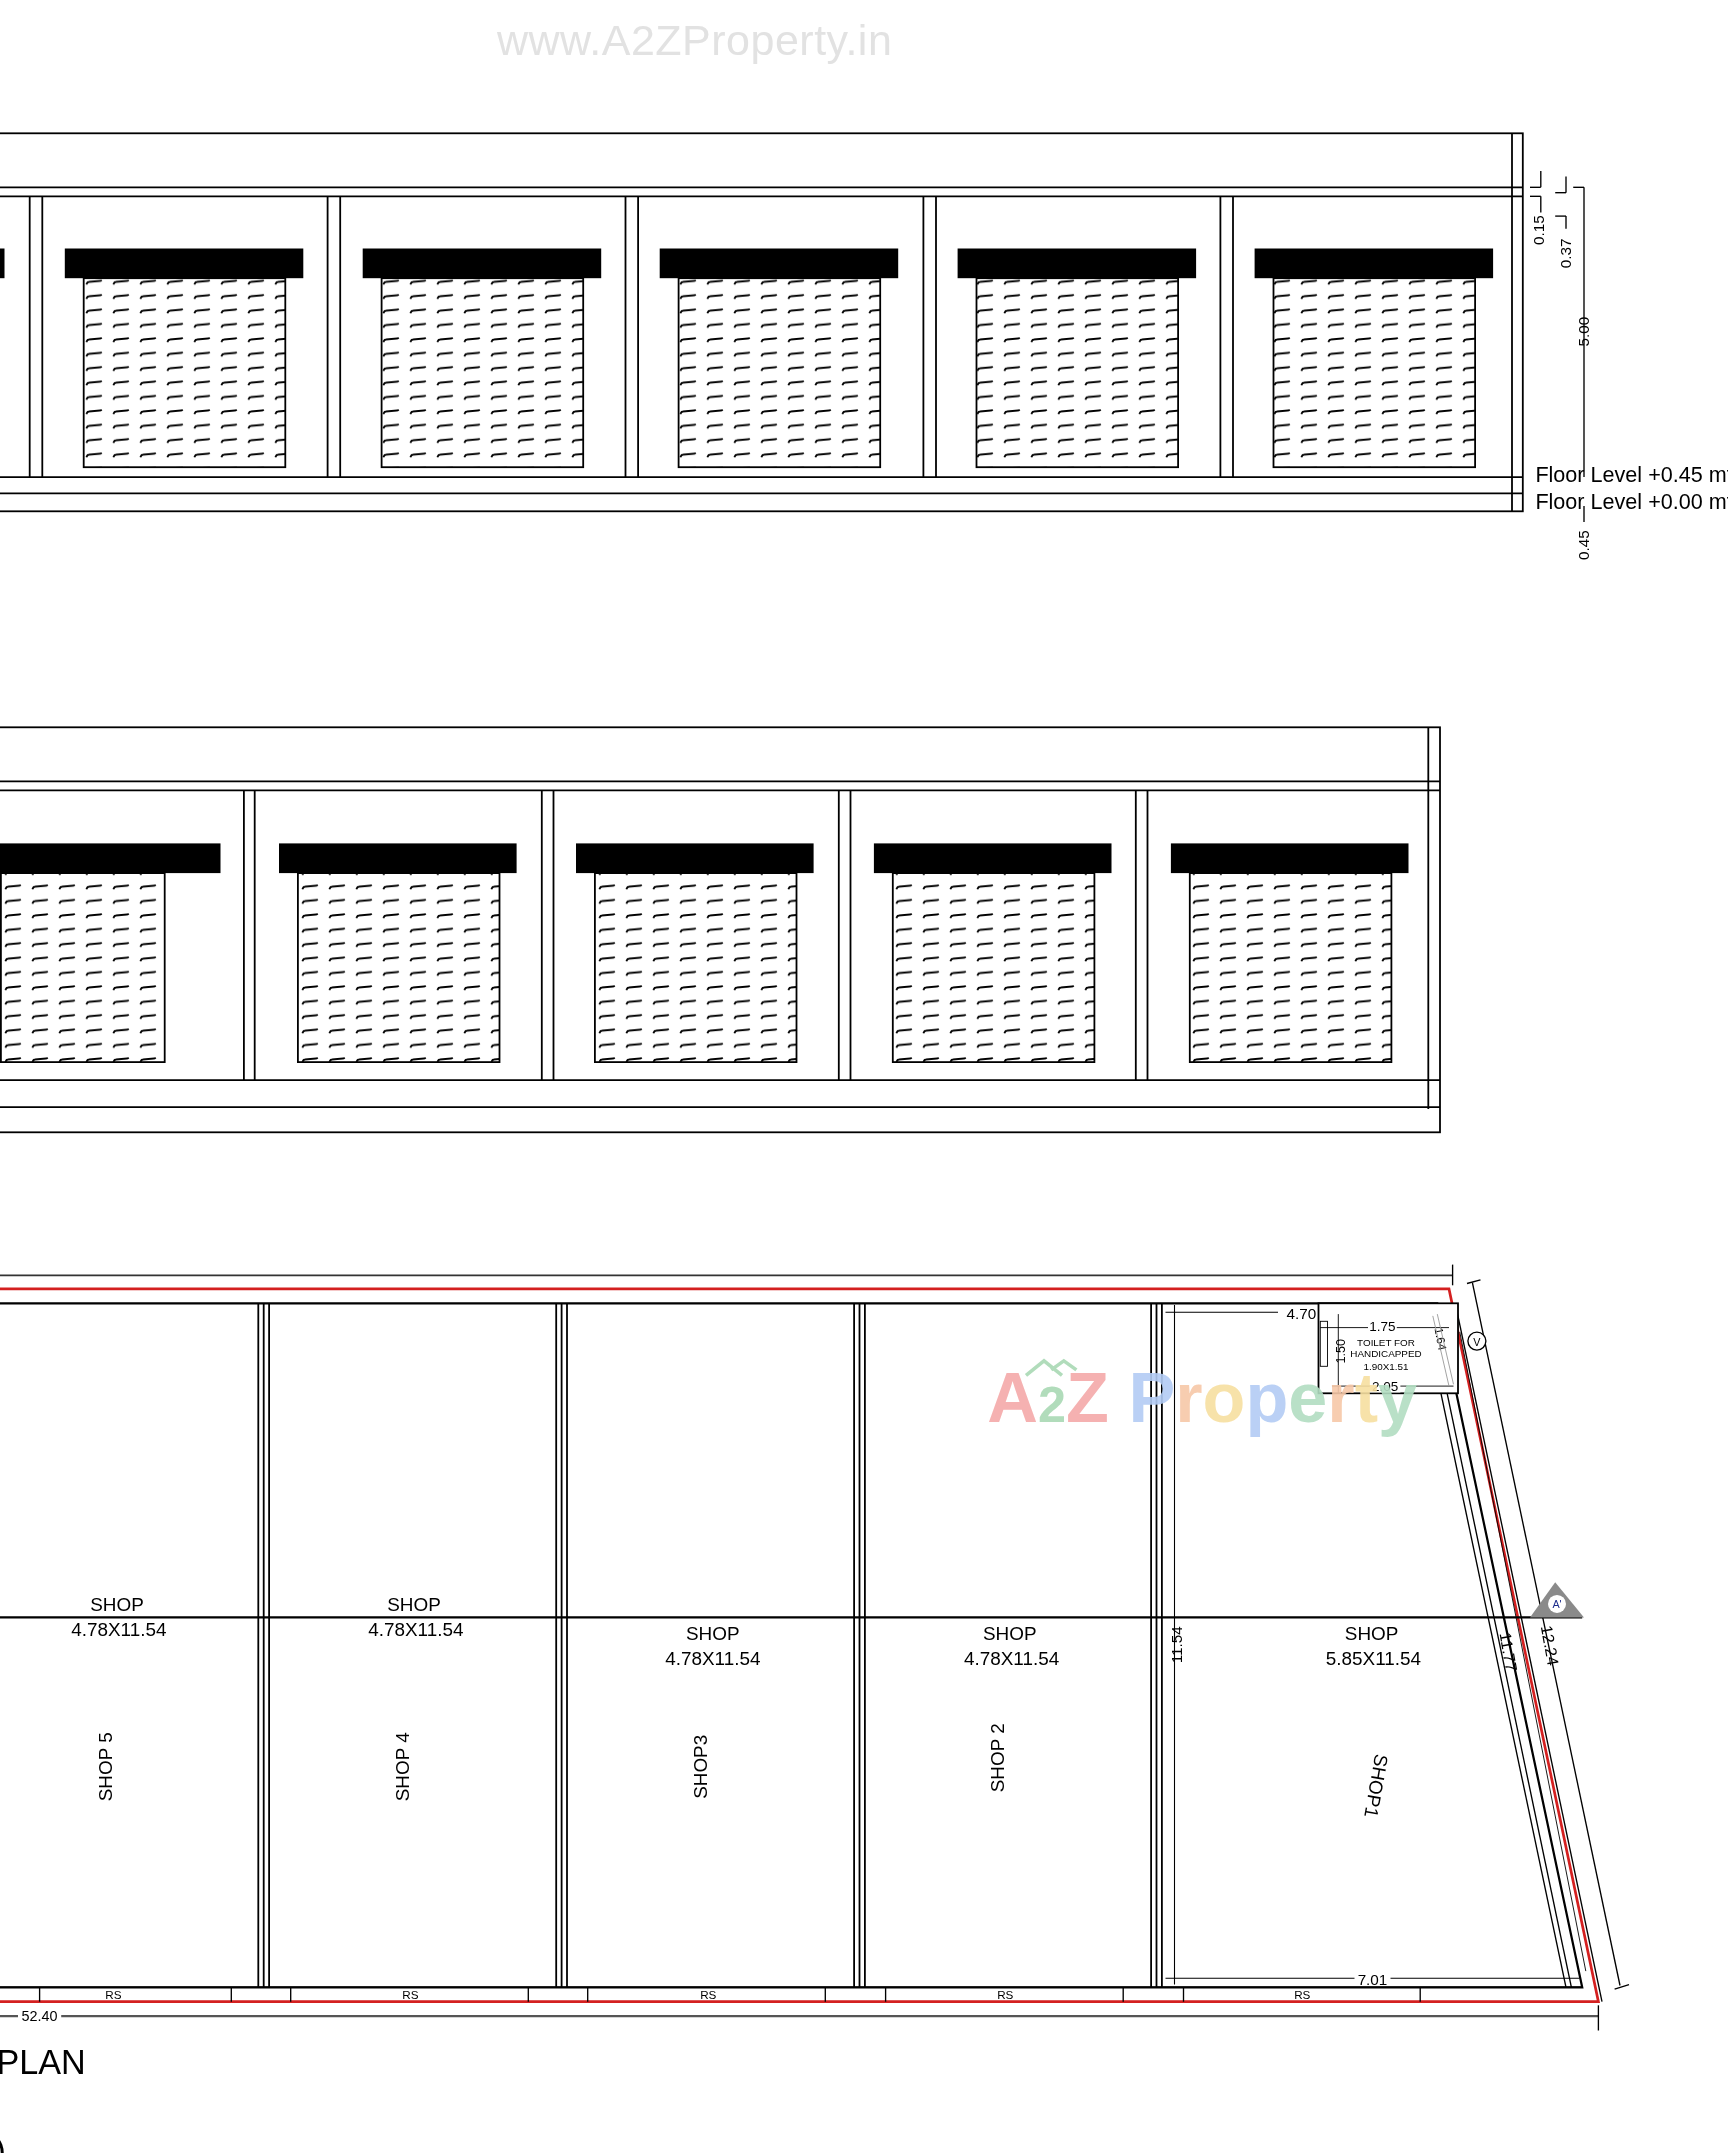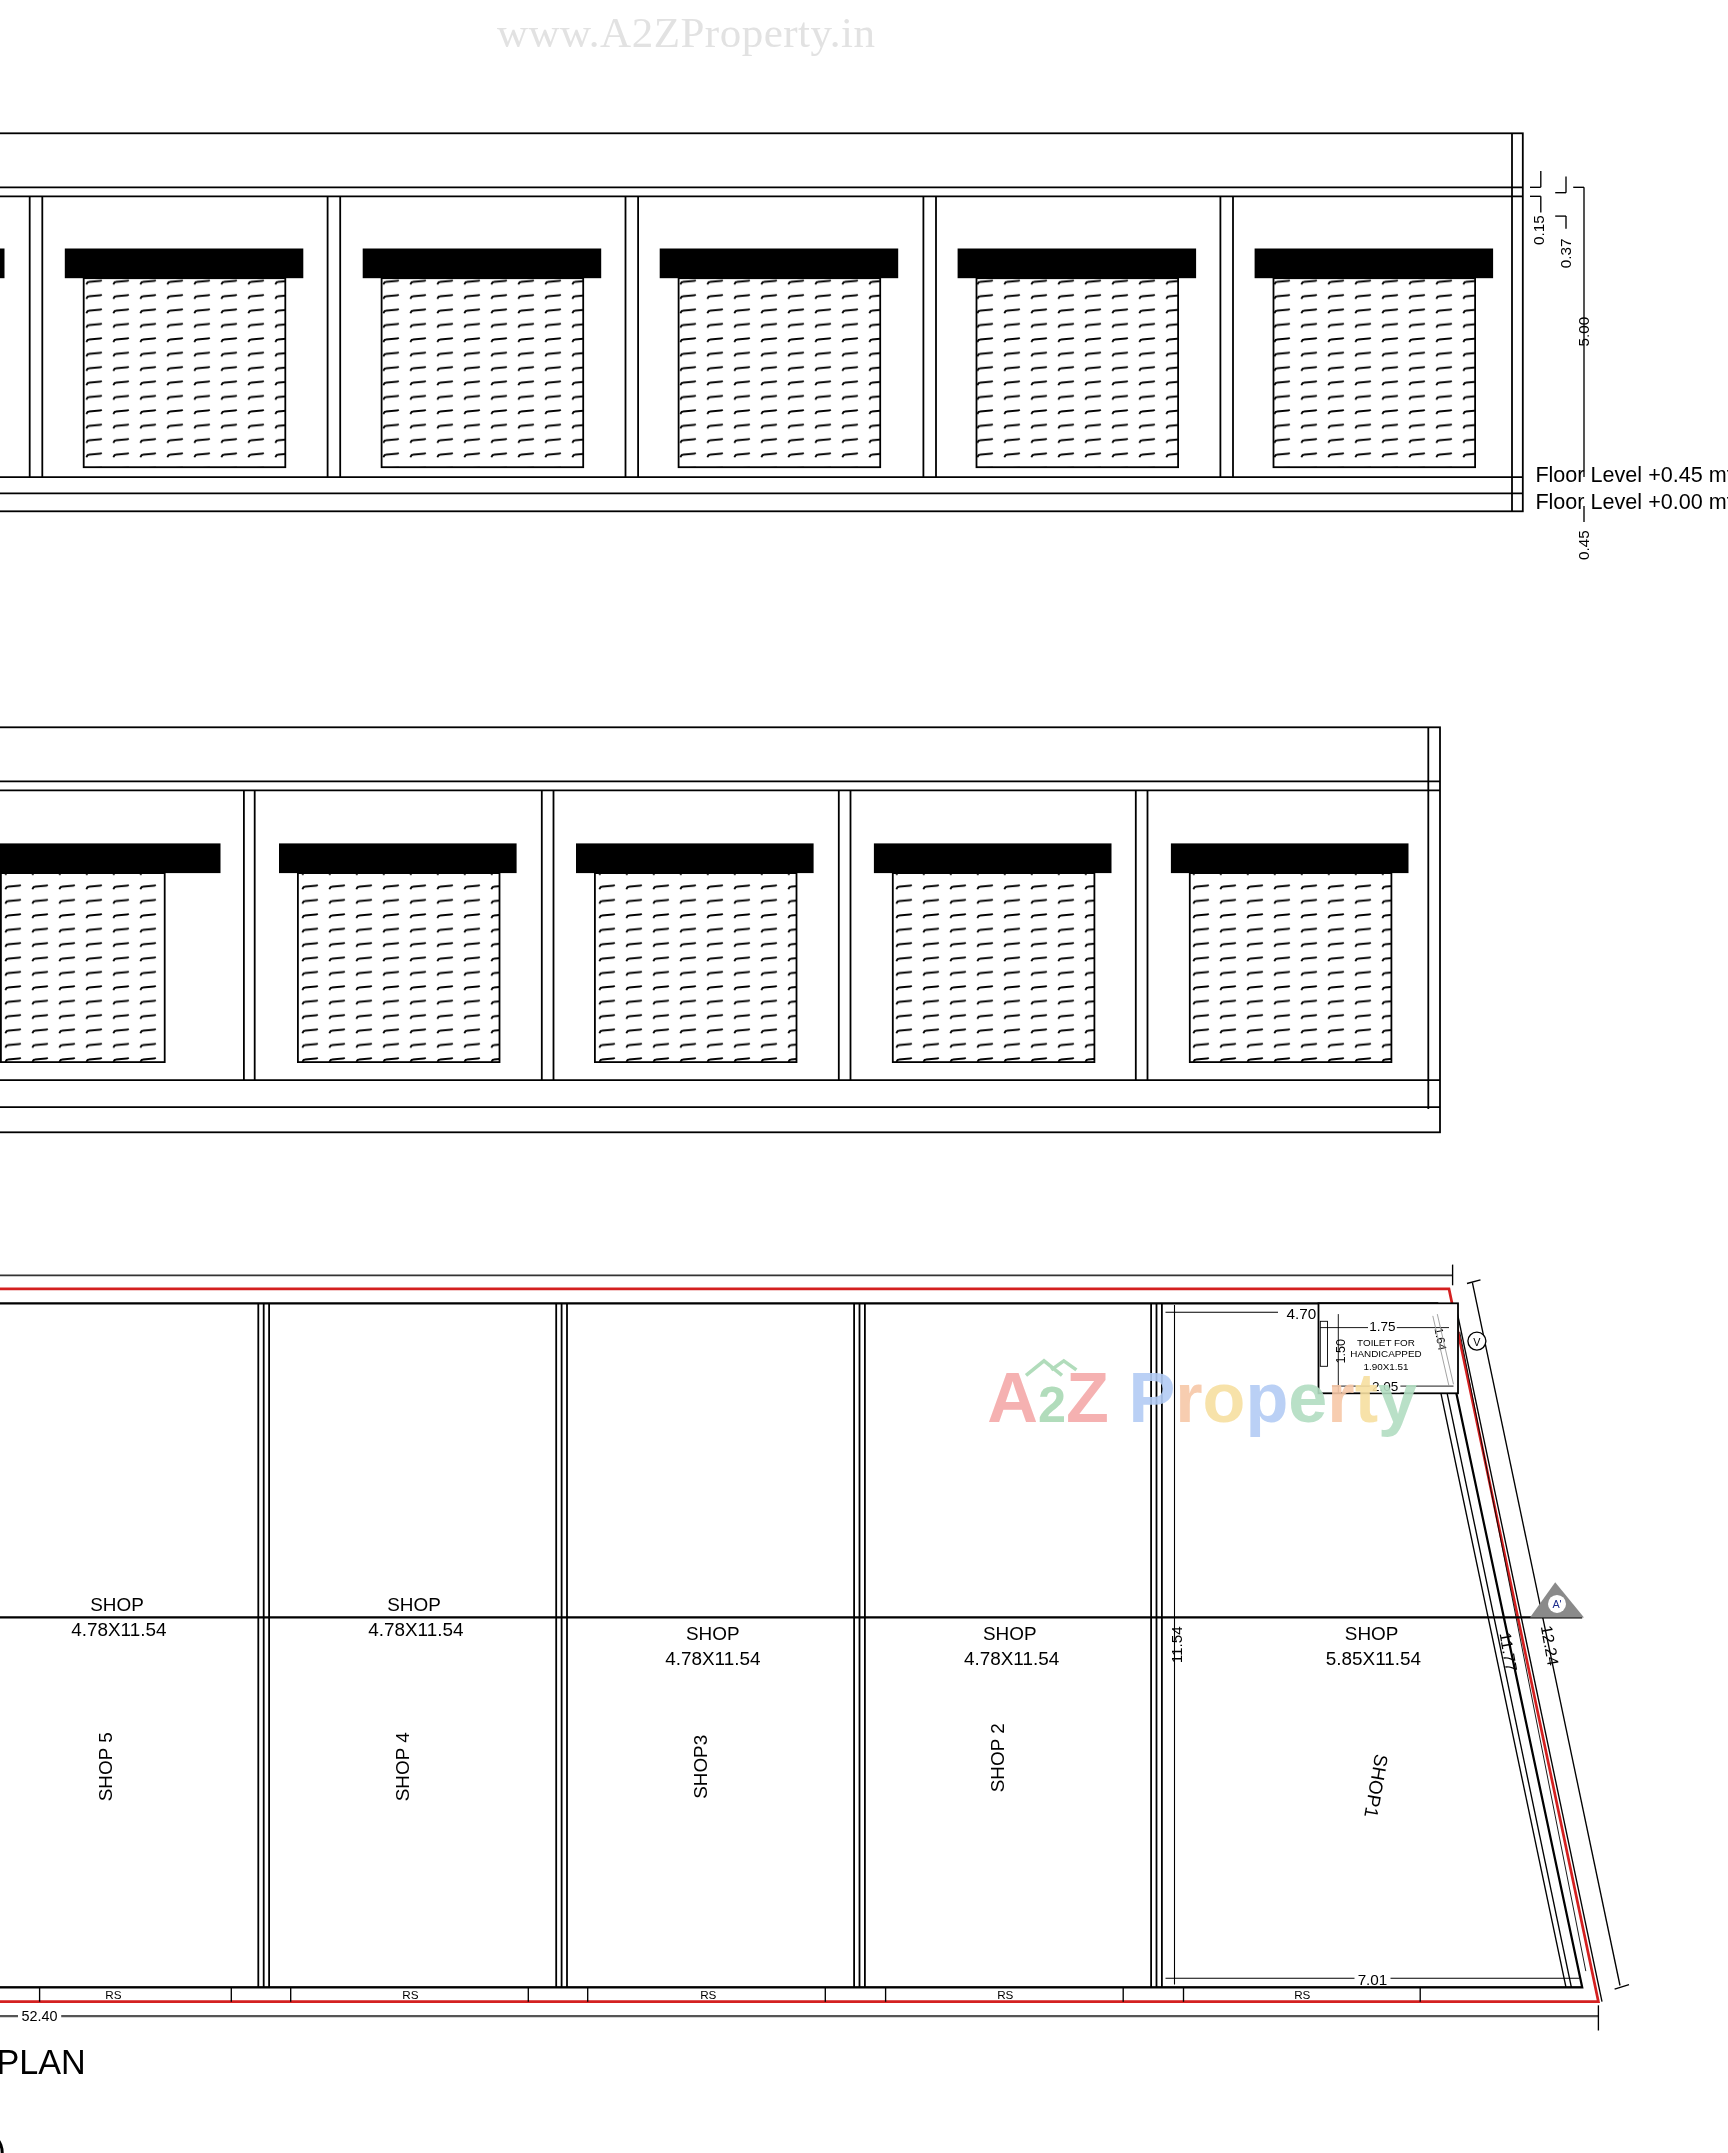--- a/index.html
+++ b/index.html
@@ -1,20 +1,20 @@
 <!DOCTYPE html>
 <html style="font-size:14.4px"><head>
 <meta charset="utf-8">
 <style>
   html, body { margin:0; padding:0; background:#ffffff; }
   body { width:1728px; height:2153px; position:relative; overflow:hidden;
          font-family:"Liberation Sans", sans-serif; }
   svg { position:absolute; left:0; top:0; }
-  .watermark-url { position:absolute; left:497px; top:8px; font-size:43px; color:#e2e2e2;
-                   font-family:Liberation Serif, serif; letter-spacing:0.5px; }
+  .watermark-url { position:absolute; left:497px; top:16px; font-size:43px; color:#e2e2e2;
+                   font-family:Liberation Sans, sans-serif; letter-spacing:0.5px; }
   .t { font-family:"Liberation Sans", sans-serif; fill:#000; }
 </style>
 </head>
 <body>
 
 <div class="watermark-url">www.A2ZProperty.in</div>
 
 <svg width="1728" height="2153" viewBox="0 0 1920 2392" xmlns="http://www.w3.org/2000/svg">
   <defs>
     <pattern id="shutter" x="0" y="0" width="30" height="16" patternUnits="userSpaceOnUse">

